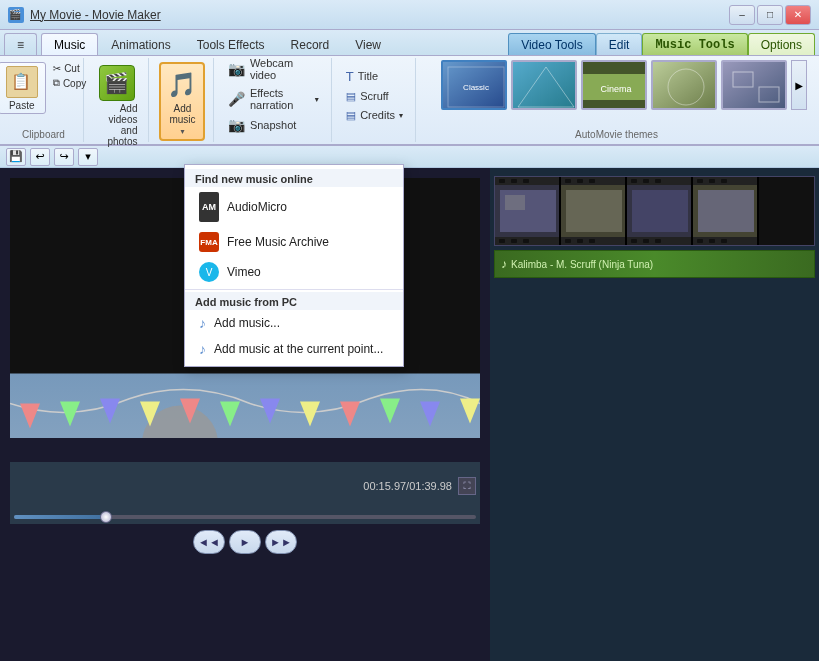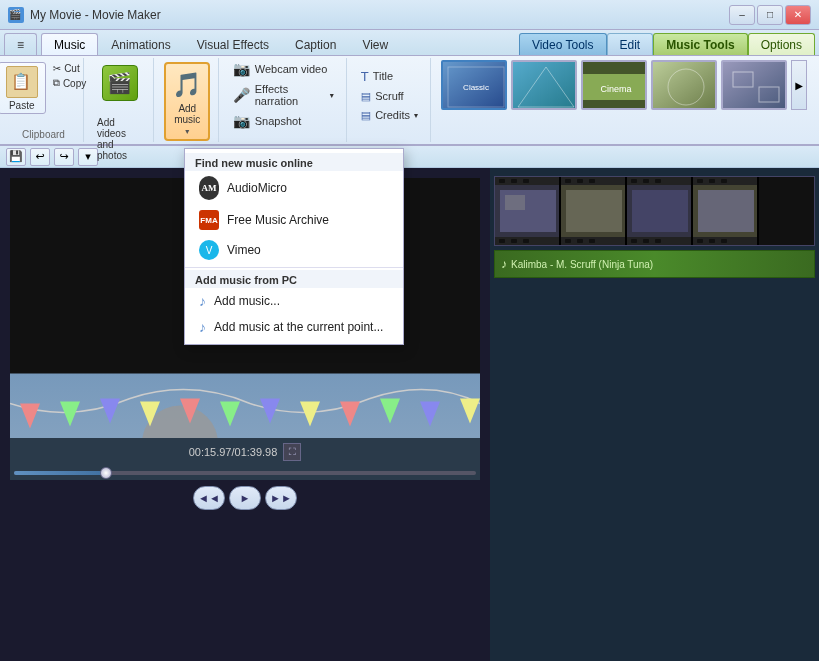--- a/index.html
+++ b/index.html
@@ -15,21 +15,21 @@
       border-bottom: 1px solid #aac;
     }
     .title-bar-icon {
       width: 16px; height: 16px;
       background: #4a90d9;
       border-radius: 2px;
       margin-right: 6px;
       display: flex; align-items: center; justify-content: center;
       color: white; font-size: 10px;
     }
-    .title-bar-text { font-size: 12px; color: #333; font-weight: normal; flex: 1; }
+    .title-bar-text { font-size: 12px; color: #333; font-weight: normal; flex: 1; text-decoration: underline; }
     .title-bar-controls { display: flex; gap: 2px; }
     .title-bar-btn {
       width: 26px; height: 20px;
       background: linear-gradient(to bottom, #e8f0f8, #ccddef);
       border: 1px solid #aac;
       border-radius: 3px;
       font-size: 10px;
       text-align: center;
       line-height: 18px;
       cursor: pointer;
@@ -66,20 +66,21 @@
     .video-tools-tab {
       background: linear-gradient(to bottom, #a8d4f0, #88bce0);
       border-color: #5090c0;
       color: #003366;
     }
     .music-tools-tab {
       background: linear-gradient(to bottom, #c8e8a0, #a8cc70);
       border-color: #70aa30;
       color: #2a5500;
       font-weight: bold;
+      font-family: Liberation Mono, monospace;
     }
 
     
     .ribbon {
       height: 90px;
       background: linear-gradient(to bottom, #eef5fc, #ddeaf8);
       border-bottom: 2px solid #aac;
       display: flex;
       align-items: stretch;
       padding: 2px 4px;
@@ -146,21 +147,21 @@
       padding: 3px;
     }
     .large-btn-icon {
       width: 36px; height: 36px;
       background: linear-gradient(135deg, #90c840, #60a010);
       border-radius: 4px;
       display: flex; align-items: center; justify-content: center;
       color: white; font-size: 20px;
       border: 1px solid #40800a;
     }
-    .large-btn-label { font-size: 10px; color: #333; text-align: left; margin-top: 16px; max-width: 60px; }
+    .large-btn-label { font-size: 10px; color: #333; text-align: right; margin-top: 2px; max-width: 60px; }
 
     
     .add-music-btn {
       display: flex; flex-direction: column; align-items: center;
       cursor: pointer;
       padding: 3px;
       background: linear-gradient(to bottom, #ffe8c0, #ffd090);
       border: 2px solid #e0a030;
       border-radius: 4px;
       position: relative;
@@ -223,21 +224,21 @@
       display: flex; gap: 4px; align-items: center;
     }
     .theme-thumb {
       width: 66px; height: 50px;
       border: 2px solid #aac;
       border-radius: 2px;
       overflow: hidden;
       cursor: pointer;
       position: relative;
     }
-    .theme-thumb.selected { border-color: #4080c0; border-width: 2px; }
+    .theme-thumb.selected { border-color: #4080c0; border-width: 2px; margin-left: 15px; }
     .themes-scroll-btn {
       width: 16px; height: 50px;
       background: linear-gradient(to bottom, #e8f0f8, #d0e0f0);
       border: 1px solid #aac;
       display: flex; align-items: center; justify-content: center;
       cursor: pointer;
       font-size: 10px;
     }
     .group-bottom-label {
       position: absolute; bottom: 2px; left: 0; right: 0;
@@ -283,25 +284,26 @@
       width: 470px;
       height: 260px;
       background: #111;
       position: relative;
       overflow: hidden;
     }
     .timestamp-bar {
       width: 470px;
       display: flex;
       align-items: center;
-      justify-content: center;
-      padding: 5px 4px;
+      justify-content: flex-end;
+      padding: 15px 4px;
       background: #2a3a4a;
       color: #ccc;
       font-size: 11px;
+      margin-top: 24px;
     }
     .fullscreen-btn {
       margin-left: 6px;
       width: 18px; height: 18px;
       background: #445;
       border: 1px solid #668;
       display: flex; align-items: center; justify-content: center;
       cursor: pointer; color: #aac; font-size: 10px;
     }
     .progress-bar-wrap {
@@ -406,21 +408,21 @@
       color: #cff0b0;
       font-size: 10px;
       margin-top: 4px;
       gap: 4px;
     }
     .music-note { font-size: 12px; }
 
     
     .dropdown-menu {
       position: absolute;
-      top: 148px;
+      top: 164px;
       left: 184px;
       width: 220px;
       background: white;
       border: 1px solid #aac;
       box-shadow: 2px 4px 12px rgba(0,0,0,0.25);
       z-index: 100;
       padding: 4px 0;
     }
     .dropdown-section-header {
       padding: 4px 10px 2px 10px;
@@ -432,25 +434,25 @@
     .dropdown-item {
       display: flex;
       align-items: center;
       padding: 5px 10px 5px 14px;
       font-size: 12px;
       color: #222;
       cursor: pointer;
       gap: 8px;
     }
     .audiomicro-icon {
-      width: 20px; height: 24px;
+      width: 20px; height: 30px;
       background: #333;
-      border-radius: 10px;
-      display: flex; align-items: center; justify-content: center;
-      color: white; font-size: 9px; font-weight: bold; font-family: Liberation Serif, serif;
+      border-radius: 2px;
+      display: flex; align-items: center; justify-content: center;
+      color: white; font-size: 9px; font-weight: bold;
     }
     .fma-icon {
       width: 20px; height: 20px;
       background: #cc3300;
       border-radius: 3px;
       display: flex; align-items: center; justify-content: center;
       color: white; font-size: 8px; font-weight: bold;
     }
     .vimeo-icon {
       width: 20px; height: 20px;
@@ -482,22 +484,22 @@
     <div class="title-bar-btn">–</div>
     <div class="title-bar-btn">□</div>
     <div class="title-bar-btn close">✕</div>
   </div>
 </div>
 
 <div class="ribbon-tabs-bar">
   <div class="ribbon-tab" style="background:linear-gradient(to bottom,#daeaf7,#c8e0ef);border:1px solid #aac;border-bottom:none;margin-right:4px;">≡</div>
   <div class="ribbon-tab active">Music</div>
   <div class="ribbon-tab">Animations</div>
-  <div class="ribbon-tab">Visual Effects</div>
-  <div class="ribbon-tab">Caption</div>
+  <div class="ribbon-tab">Tools Effects</div>
+  <div class="ribbon-tab">Record</div>
   <div class="ribbon-tab">View</div>
   <div style="flex:1"></div>
   <div class="ribbon-tab video-tools-tab">Video Tools</div>
   <div class="ribbon-tab" style="background:linear-gradient(to bottom,#d0e8f8,#b8d4ec);border:1px solid #80b0d0;border-bottom:none;color:#003366;">Edit</div>
   <div class="ribbon-tab music-tools-tab">Music Tools</div>
   <div class="ribbon-tab" style="background:linear-gradient(to bottom,#f0f8e0,#e0f0c8);border:1px solid #70aa30;border-bottom:none;color:#2a5500;">Options</div>
 </div>
 
 <div class="ribbon">
 
@@ -627,20 +629,21 @@
             <stop offset="100%" style="stop-color:#445577"></stop>
           </linearGradient>
             </defs>
           <rect width="66" height="50" fill="url(#g5)"></rect>
           <rect x="10" y="10" width="20" height="15" fill="none" stroke="rgba(255,255,255,0.5)" stroke-width="1"></rect>
           <rect x="36" y="25" width="20" height="15" fill="none" stroke="rgba(255,255,255,0.5)" stroke-width="1"></rect>
         </svg>
       </div>
       <div class="themes-scroll-btn">▶</div>
     </div>
+    <span class="group-bottom-label">AutoMovie themes</span>
   </div>
 </div>
 
 <div class="quick-access">
   <div class="qa-btn">💾</div>
   <div class="qa-btn">↩</div>
   <div class="qa-btn">↪</div>
   <div class="qa-btn">▾</div>
 </div>
 

